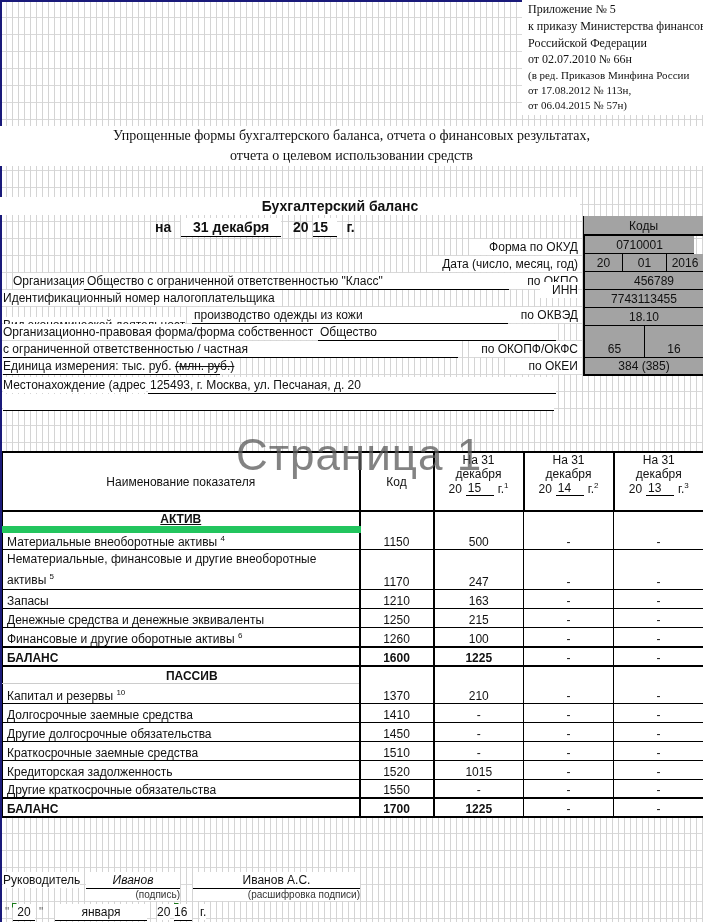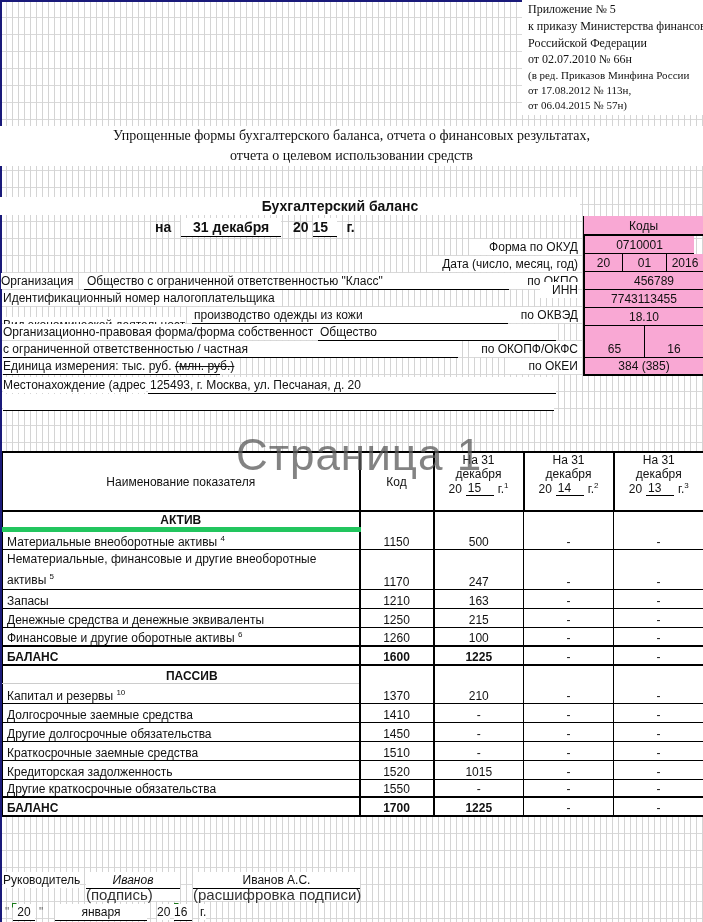--- a/index.html
+++ b/index.html
@@ -21,38 +21,38 @@
 
   
   .appendix { left:522px; top:0; width:181px; height:115px; background:#fff; font-family:"Liberation Serif", serif; font-size:12px; }
   .appendix div { position:absolute; left:6px; white-space:nowrap; }
   .appendix .small { font-size:11px; }
 
   .title-line { left:0; width:703px; text-align:center; font-family:"Liberation Serif", serif; font-size:14px; background:#fff; }
 
   .lbl { font-size:12px; }
   .codes-box { position:absolute; left:583px; top:216px; width:120px; height:160px; }
-  .codes-box .cell { position:absolute; background:#f9a8d4; text-align:center; font-size:12px; border-bottom:1px solid #000; box-sizing:border-box; }
+  .codes-box .cell { position:absolute; background:#a3a3a3; text-align:center; font-size:12px; border-bottom:1px solid #000; box-sizing:border-box; }
   .thick-l { border-left:2px solid #000; }
 
   
   table.bal { position:absolute; left:2px; top:451px; width:701px; border-collapse:collapse; table-layout:fixed; background:#fff; font-size:12px; }
   table.bal td { border:1px solid #000; padding:0 4px; vertical-align:bottom; }
   table.bal td.c { text-align:center; }
   table.bal .b { font-weight:bold; }
   table.bal tr.thick-top td { border-top:2px solid #000; }
   table.bal tr.thick-bot td { border-bottom:2px solid #000; }
   table.bal td.kcol { border-left:2px solid #000; border-right:2px solid #000; }
   .hdr-inner { display:flex; justify-content:center; align-items:flex-end; gap:4px; }
   .yr { display:inline-block; border-bottom:1px solid #000; min-width:26px; text-align:left; padding-left:2px; }
   sup { font-size:8px; }
 
   .watermark { position:absolute; left:236px; top:430px; font-size:44px; color:rgba(90,90,90,0.75); font-family:"Liberation Sans", sans-serif; pointer-events:none; letter-spacing:1px; }
 
-  .sig-small { font-size:15px; color:#333; text-align:left; }
+  .sig-small { font-size:10px; color:#333; text-align:right; }
   .tri { position:absolute; width:0; height:0; border-top:5px solid #1a7a1a; border-right:5px solid transparent; }
 </style>
 </head>
 <body>
 
 <div class="frame-top"></div>
 <div class="frame-left"></div>
 
 <div class="abs appendix">
   <div style="top:2px">Приложение № 5</div>
@@ -93,21 +93,21 @@
   <div class="cell" style="left:40px;top:38px;width:44px;height:18px;line-height:18px;border-right:1px solid #000;">01</div>
   <div class="cell" style="left:84px;top:38px;width:36px;height:18px;line-height:18px;">2016</div>
   <div class="cell thick-l" style="left:0;top:56px;width:140px;height:18px;line-height:18px;">456789</div>
   <div class="cell thick-l" style="left:0;top:74px;width:120px;height:18px;line-height:18px;">7743113455</div>
   <div class="cell thick-l" style="left:0;top:92px;width:120px;height:18px;line-height:18px;">18.10</div>
   <div class="cell thick-l" style="left:0;top:110px;width:62px;height:32px;line-height:46px;border-right:1px solid #000;">65</div>
   <div class="cell" style="left:62px;top:110px;width:58px;height:32px;line-height:46px;">16</div>
   <div class="cell thick-l" style="left:0;top:142px;width:120px;height:18px;line-height:17px;border-bottom:2px solid #000;">384 (385)</div>
 </div>
 
-<div class="abs lbl white" style="left:1px;top:273px;height:16px;line-height:16px;padding-right:4px;">Организация</div>
+<div class="abs lbl white" style="left:13px;top:273px;height:16px;line-height:16px;padding-right:4px;">Организация</div>
 <div class="abs lbl white ul" style="left:84px;top:273px;width:422px;height:16px;line-height:16px;padding-left:3px;">Общество с ограниченной ответственностью "Класс"</div>
 
 <div class="abs lbl white" style="left:3px;top:290px;height:16px;line-height:16px;padding-right:4px;">Идентификационный номер налогоплательщика</div>
 
 <div class="abs lbl white" style="left:3px;top:317px;height:16px;line-height:16px;">Вид экономической деятельност</div>
 <div class="abs lbl white ul" style="left:192px;top:307px;width:314px;height:16px;line-height:16px;padding-left:2px;">производство одежды из кожи</div>
 
 <div class="abs lbl white" style="left:3px;top:324px;height:16px;line-height:16px;">Организационно-правовая форма/форма собственност</div>
 <div class="abs lbl white ul" style="left:318px;top:324px;width:236px;height:16px;line-height:16px;padding-left:2px;">Общество</div>
 <div class="abs lbl white ul" style="left:3px;top:341px;width:455px;height:16px;line-height:16px;">с ограниченной ответственностью / частная</div>
@@ -156,21 +156,21 @@
     <td class="c" style="border-top:none;border-left:2px solid #000;vertical-align:top;border-bottom:2px solid #000;">
       <span class="hdr-inner">
             <span>20</span>
             <span class="yr">13</span>
             <span><span>г.</span><sup>3</sup></span>
           </span>
     </td>
   </tr>
 
   <tr class="thick-top" style="height:18px;">
-    <td class="c b" style="border-bottom:5px solid #22c55e;">АКТИВ</td>
+    <td class="c b" style="border-bottom:7px solid #22c55e;text-decoration:underline;">АКТИВ</td>
     <td class="kcol" rowspan="2" style="text-align:center;">1150</td>
     <td class="c" rowspan="2" style="border-left:2px solid #000;">500</td>
     <td class="c" rowspan="2">-</td>
     <td class="c" rowspan="2">-</td>
   </tr>
   <tr style="height:20px;">
     <td><span>Материальные внеоборотные активы</span> <sup>4</sup></td>
   </tr>
   <tr style="height:39px;">
     <td style="line-height:18px;"><span>Нематериальные, финансовые и другие внеоборотные активы</span> <sup>5</sup></td>

